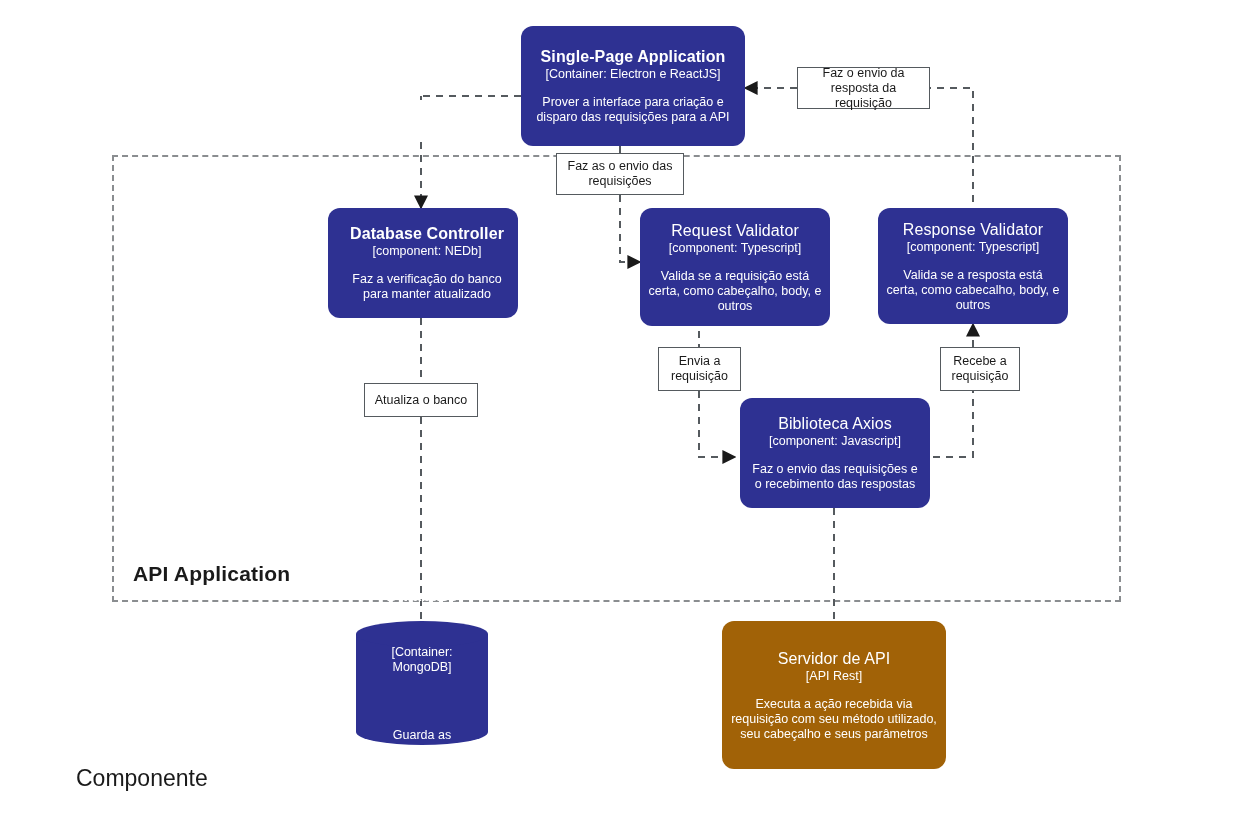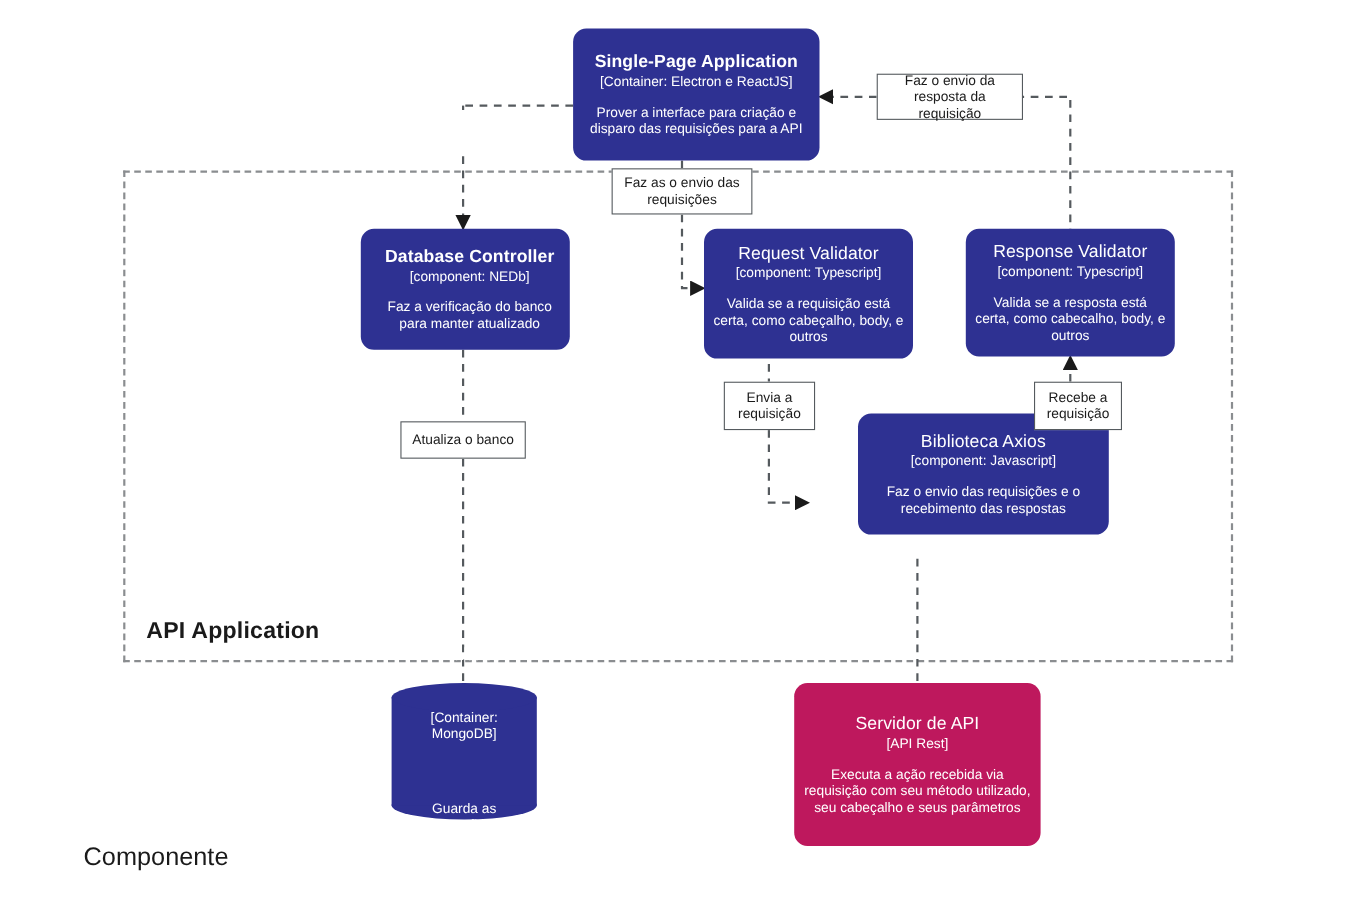--- a/index.html
+++ b/index.html
@@ -8,21 +8,21 @@
   svg#wires{position:absolute;left:0;top:0;width:1235px;height:815px;pointer-events:none;}
 
   .node{position:absolute;box-sizing:border-box;display:flex;flex-direction:column;
         align-items:center;justify-content:center;text-align:center;color:#ffffff;
         border-radius:12px;padding:6px 8px;}
   .node .title{font-size:16px;line-height:19px;letter-spacing:.1px;}
   .node .title.bold{font-weight:bold;}
   .node .tech{font-size:12.5px;line-height:15px;margin-top:1px;}
   .node .desc{font-size:12.5px;line-height:15px;margin-top:13px;}
   .blue{background:#2e3192;}
-  .grey{background:#be185d;}
+  .grey{background:#a16207;}
 
   .cyl{position:absolute;color:#fff;text-align:center;}
   .cyl .body{position:absolute;left:0;right:0;top:13px;bottom:13px;background:#2e3192;}
   .cyl .capTop{position:absolute;left:0;right:0;top:0;height:26px;background:#2e3192;border-radius:50%/50%;}
   .cyl .capBot{position:absolute;left:0;right:0;bottom:0;height:26px;background:#2e3192;border-radius:50%/50%;}
   .cyl .inner{position:absolute;left:0;right:0;top:0;bottom:0;display:flex;flex-direction:column;
               align-items:center;justify-content:center;padding:10px 6px 18px;box-sizing:border-box;gap:40px;}
   .cyl .title{font-size:16px;font-weight:bold;line-height:19px;}
   .cyl .tech{font-size:12.5px;line-height:15px;}
   .cyl .desc{font-size:12.5px;line-height:15px;margin-top:13px;}
@@ -91,21 +91,21 @@
     <div class="tech">[component: Typescript]</div>
     <div class="desc" style="max-width:180px;">Valida se a requisição está certa, como cabeçalho, body, e outros</div>
   </div>
 
   <div class="node blue" style="left:878px;top:208px;width:190px;height:116px;">
     <div class="title">Response Validator</div>
     <div class="tech">[component: Typescript]</div>
     <div class="desc" style="max-width:180px;">Valida se a resposta está certa, como cabecalho, body, e outros</div>
   </div>
 
-  <div class="node blue" style="left:740px;top:376px;width:228px;height:110px;margin-left:40px;">
+  <div class="node blue" style="left:740px;top:398px;width:190px;height:110px;">
     <div class="title">Biblioteca Axios</div>
     <div class="tech">[component: Javascript]</div>
     <div class="desc" style="max-width:176px;">Faz o envio das requisições e o recebimento das respostas</div>
   </div>
 
   <div class="cyl" style="left:356px;top:621px;width:132px;height:124px;">
     <div class="capBot"></div>
     <div class="body"></div>
     <div class="capTop"></div>
     <div class="inner">

